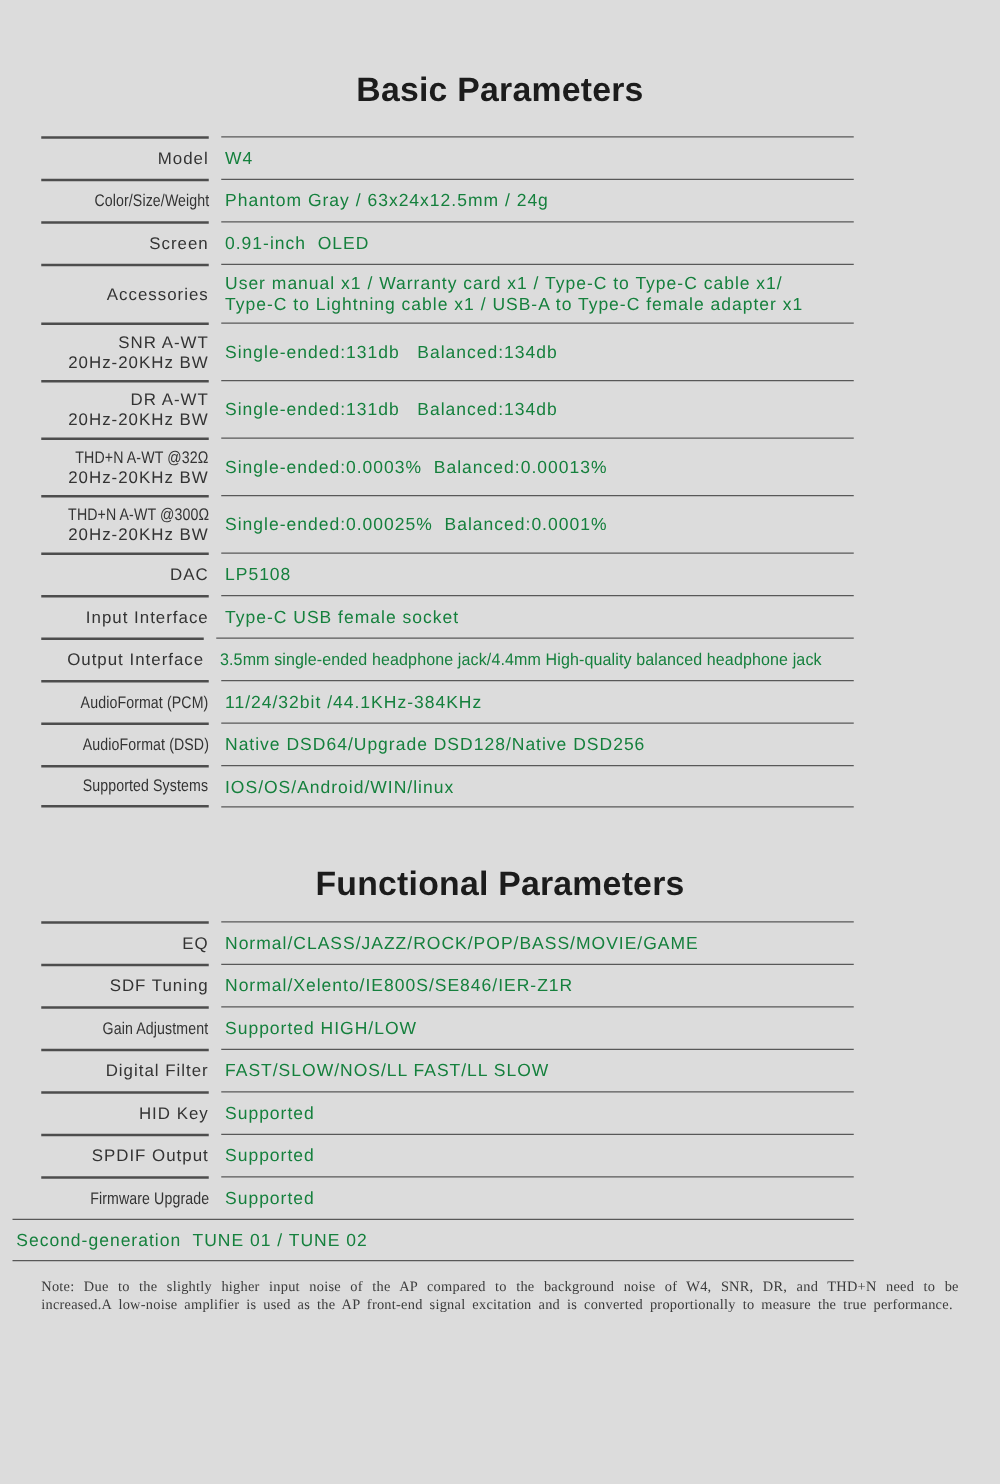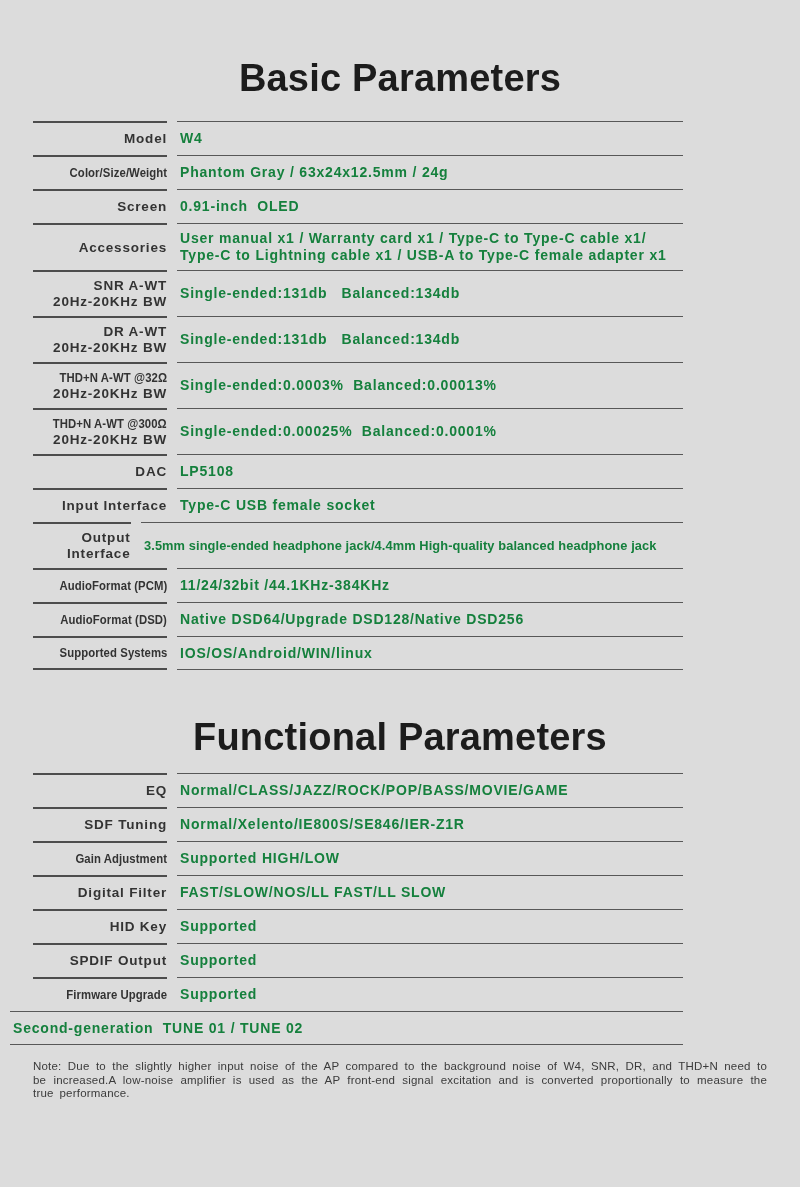--- a/index.html
+++ b/index.html
@@ -10,29 +10,29 @@
     width: 800px;
     height: 1187px;
     background: #dcdcdc;
     color: #2e2e2e;
     font-family: "Liberation Sans", sans-serif;
     overflow: hidden;
   }
   .section-title {
     margin: 0;
     text-align: center;
-    font-size: 38px;
+    font-size: 27px;
     font-weight: 700;
     color: #1c1c1c;
     letter-spacing: 0.2px;
   }
   #basic-title   { padding: 57px 0 21px 0; }
   #functional-title { padding: 46px 0 14px 0; }
 
-  .rows { width: 716px; font-weight: bold; }
+  .rows { width: 716px; }
   .row  { display: flex; align-items: stretch; }
 
   .cell {
     display: flex;
     align-items: center;
     box-sizing: border-box;
     min-height: 34px;
     padding: 6px 0;
   }
   .label {
@@ -80,20 +80,21 @@
   }
 
   .note {
     margin: 15px 33px 0 33px;
     font-size: 11.5px;
     line-height: 13.5px;
     letter-spacing: 0.2px;
     word-spacing: 2.5px;
     text-align: justify;
     color: #3b3b3b;
+    font-family: Liberation Serif, serif;
   }
 </style>
 </head>
 <body>
 
 <div>
 
   <section>
     <h1 class="section-title" id="basic-title">Basic Parameters</h1>
     <div class="rows">

